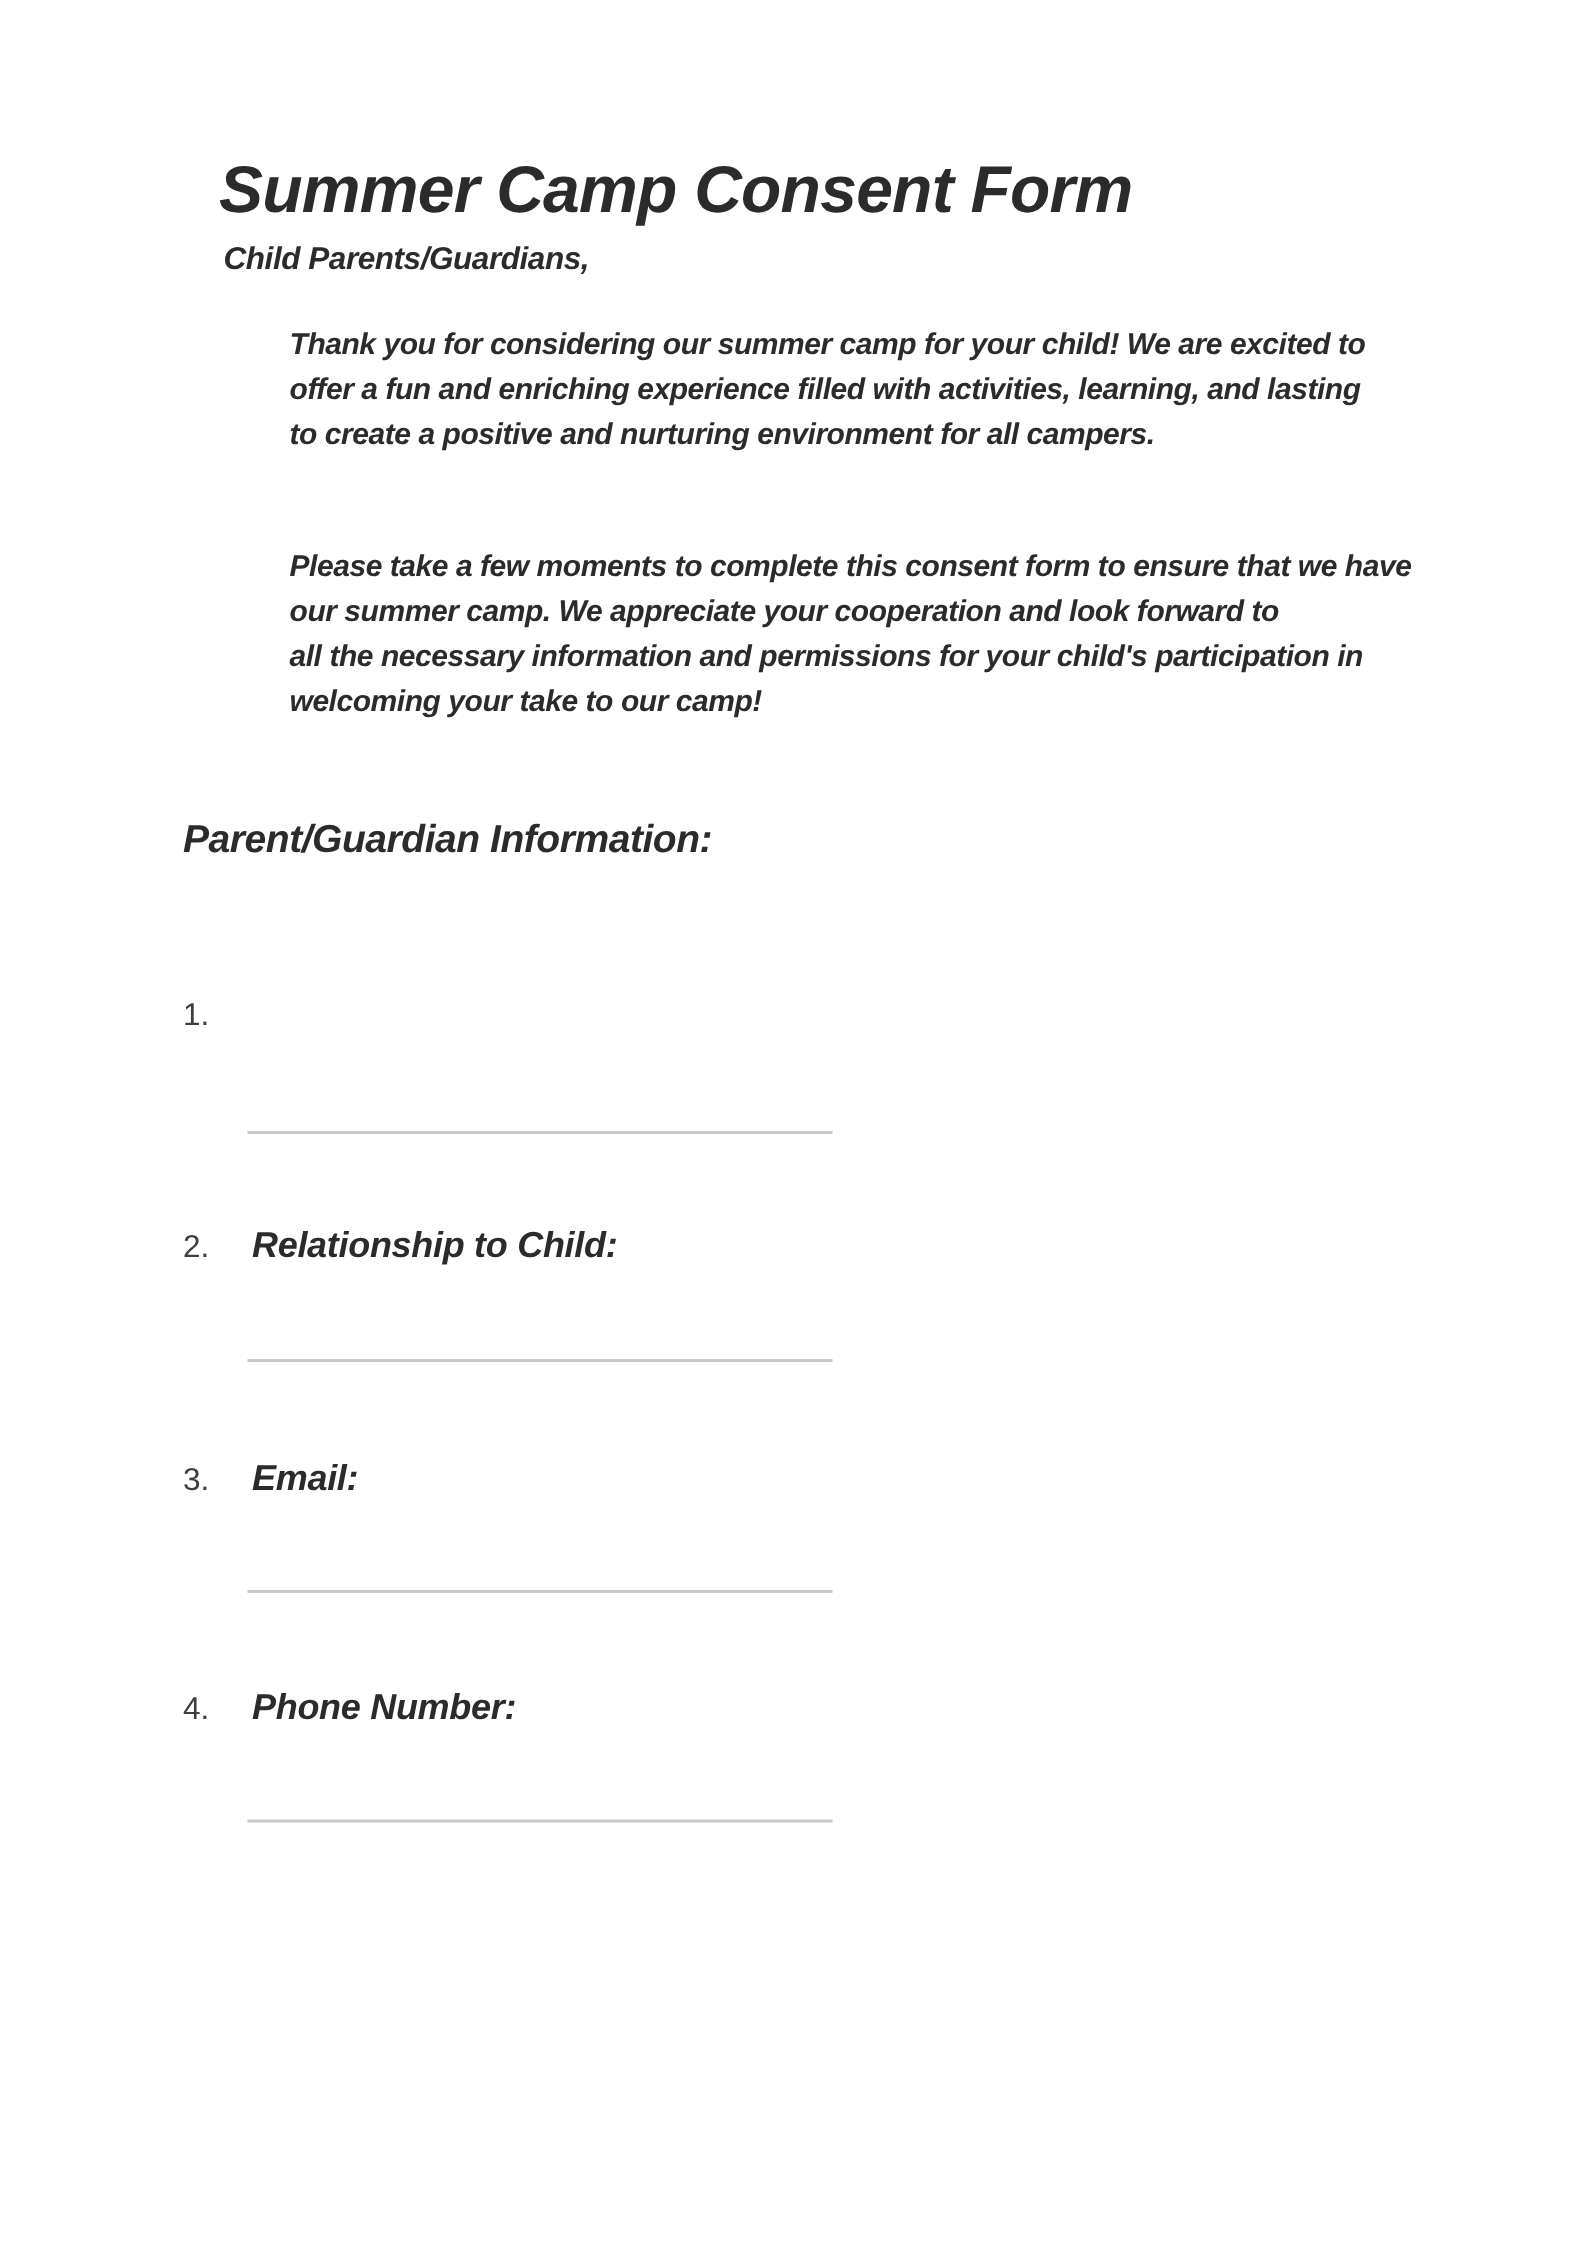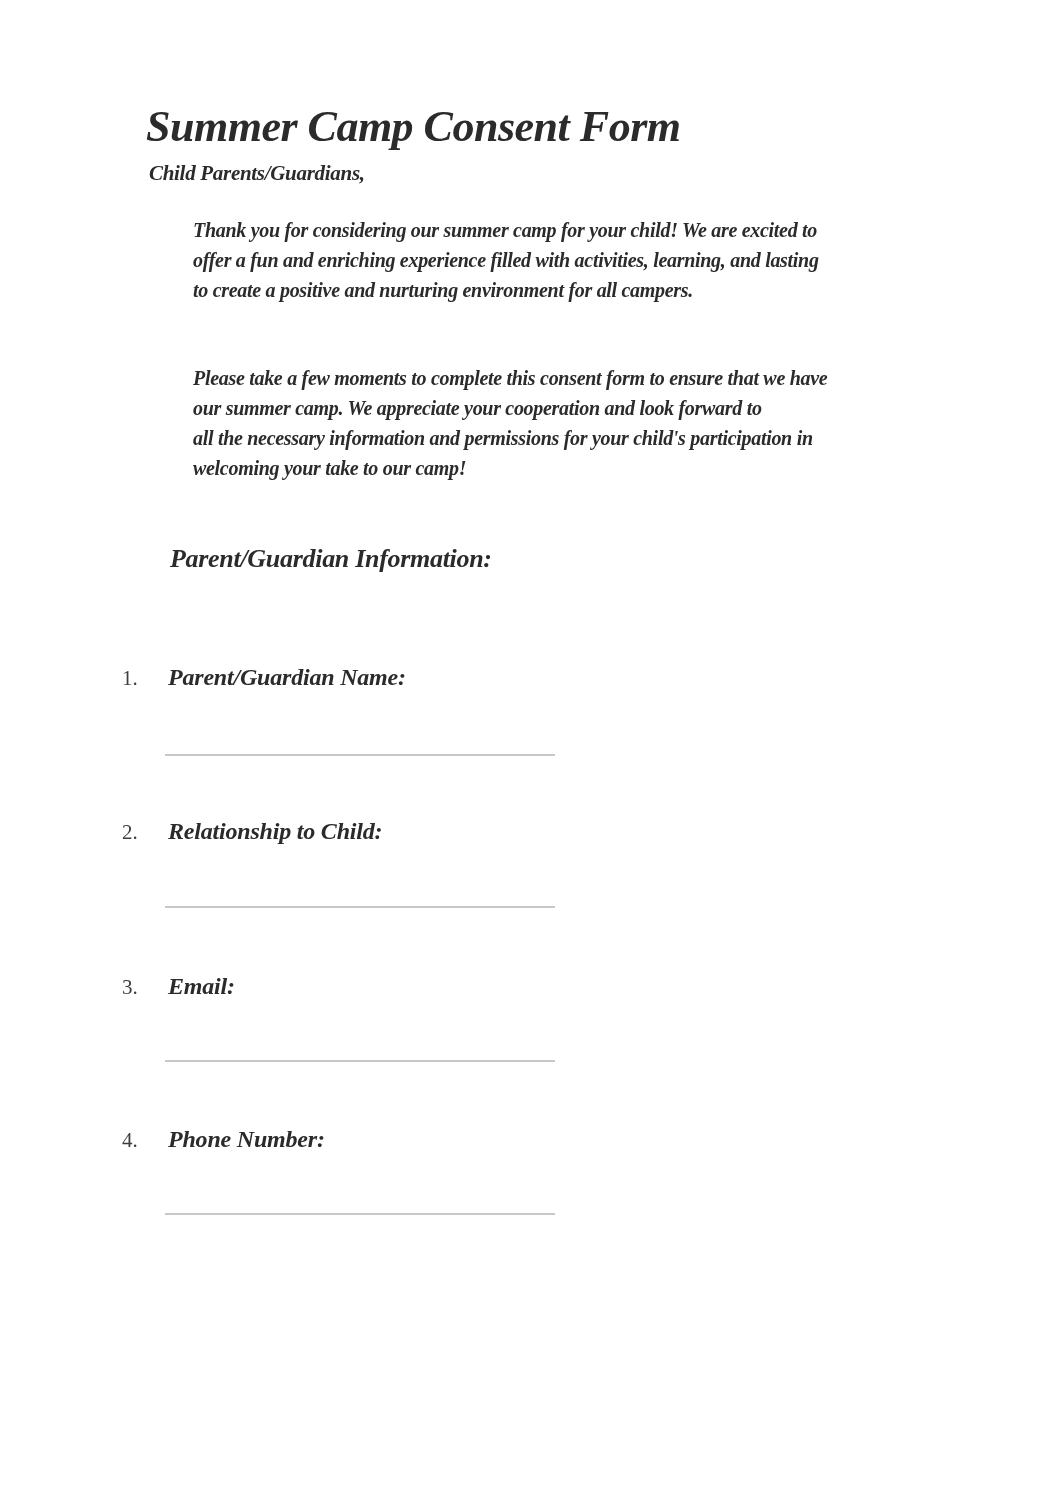--- a/index.html
+++ b/index.html
@@ -5,21 +5,21 @@
   html, body {
     margin: 0;
     padding: 0;
     background: #ffffff;
   }
   .page {
     position: relative;
     width: 1058px;
     height: 1235px;
     background: var(--page-background, #ffffff);
-    font-family: Liberation Serif, serif;
+    font-family: Liberation Sans, sans-serif;
     overflow: hidden;
   }
   
   .comic {
     font-weight: bold;
     font-style: italic;
     color: var(--text, #2b2b2b);
   }
   .doc-title {
     position: absolute;
@@ -50,21 +50,20 @@
   .para .pline { white-space: nowrap; }
   .para-1 { top: 215px; }
   .para-2 { top: 363px; }
   .section-heading {
     position: absolute;
     left: 122px;
     font-size: 26px;
     line-height: 30px;
     letter-spacing: -0.3px;
     white-space: nowrap;
-    margin-left: 48px;
   }
   .heading-parent { top: 544px; }
   .heading-child  { top: 1274px; }
   .field {
     position: absolute;
     left: 122px;
     display: flex;
     align-items: baseline;
     line-height: 30px;
     white-space: nowrap;
@@ -120,21 +119,20 @@
     <div class="pline">Please take a few moments to complete this consent form to ensure that we have</div>
     <div class="pline">our summer camp. We appreciate your cooperation and look forward to</div>
     <div class="pline">all the necessary information and permissions for your child's participation in</div>
     <div class="pline">welcoming your take to our camp!</div>
   </div>
 
   <div class="section-heading heading-parent comic">Parent/Guardian Information:</div>
 
   <div class="field field-1">
     <span class="num">1.</span>
-    <span class="flabel">Parent/Guardian Name:</span>
   </div>
   <div class="answer-line answer-line-1"></div>
 
   <div class="field field-2">
     <span class="num">2.</span>
     <span class="flabel">Relationship to Child:</span>
   </div>
   <div class="answer-line answer-line-2"></div>
 
   <div class="field field-3">

